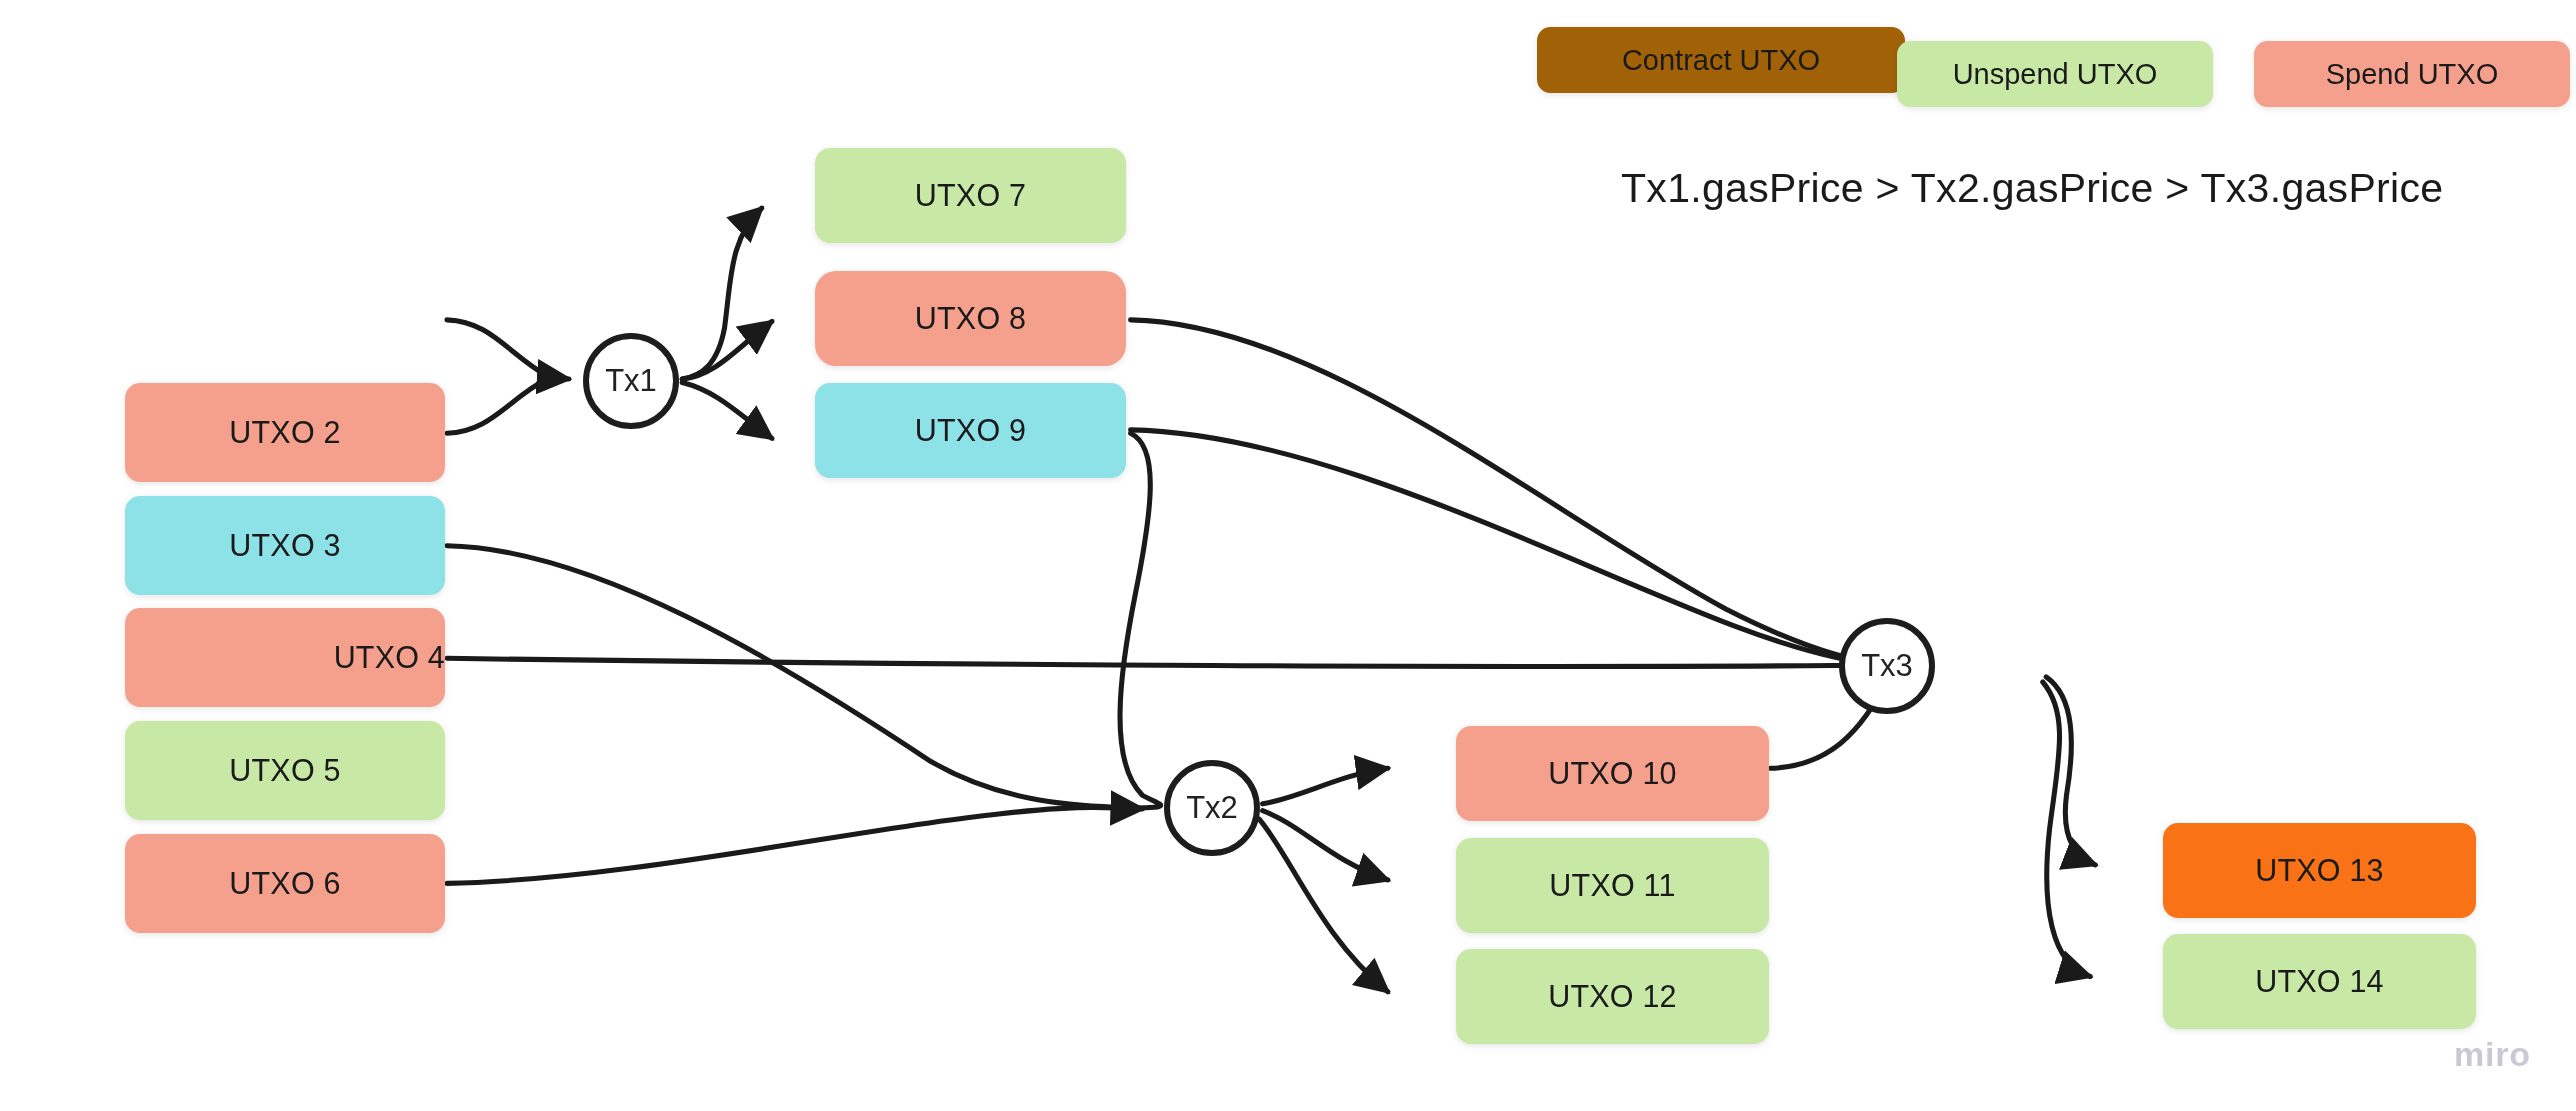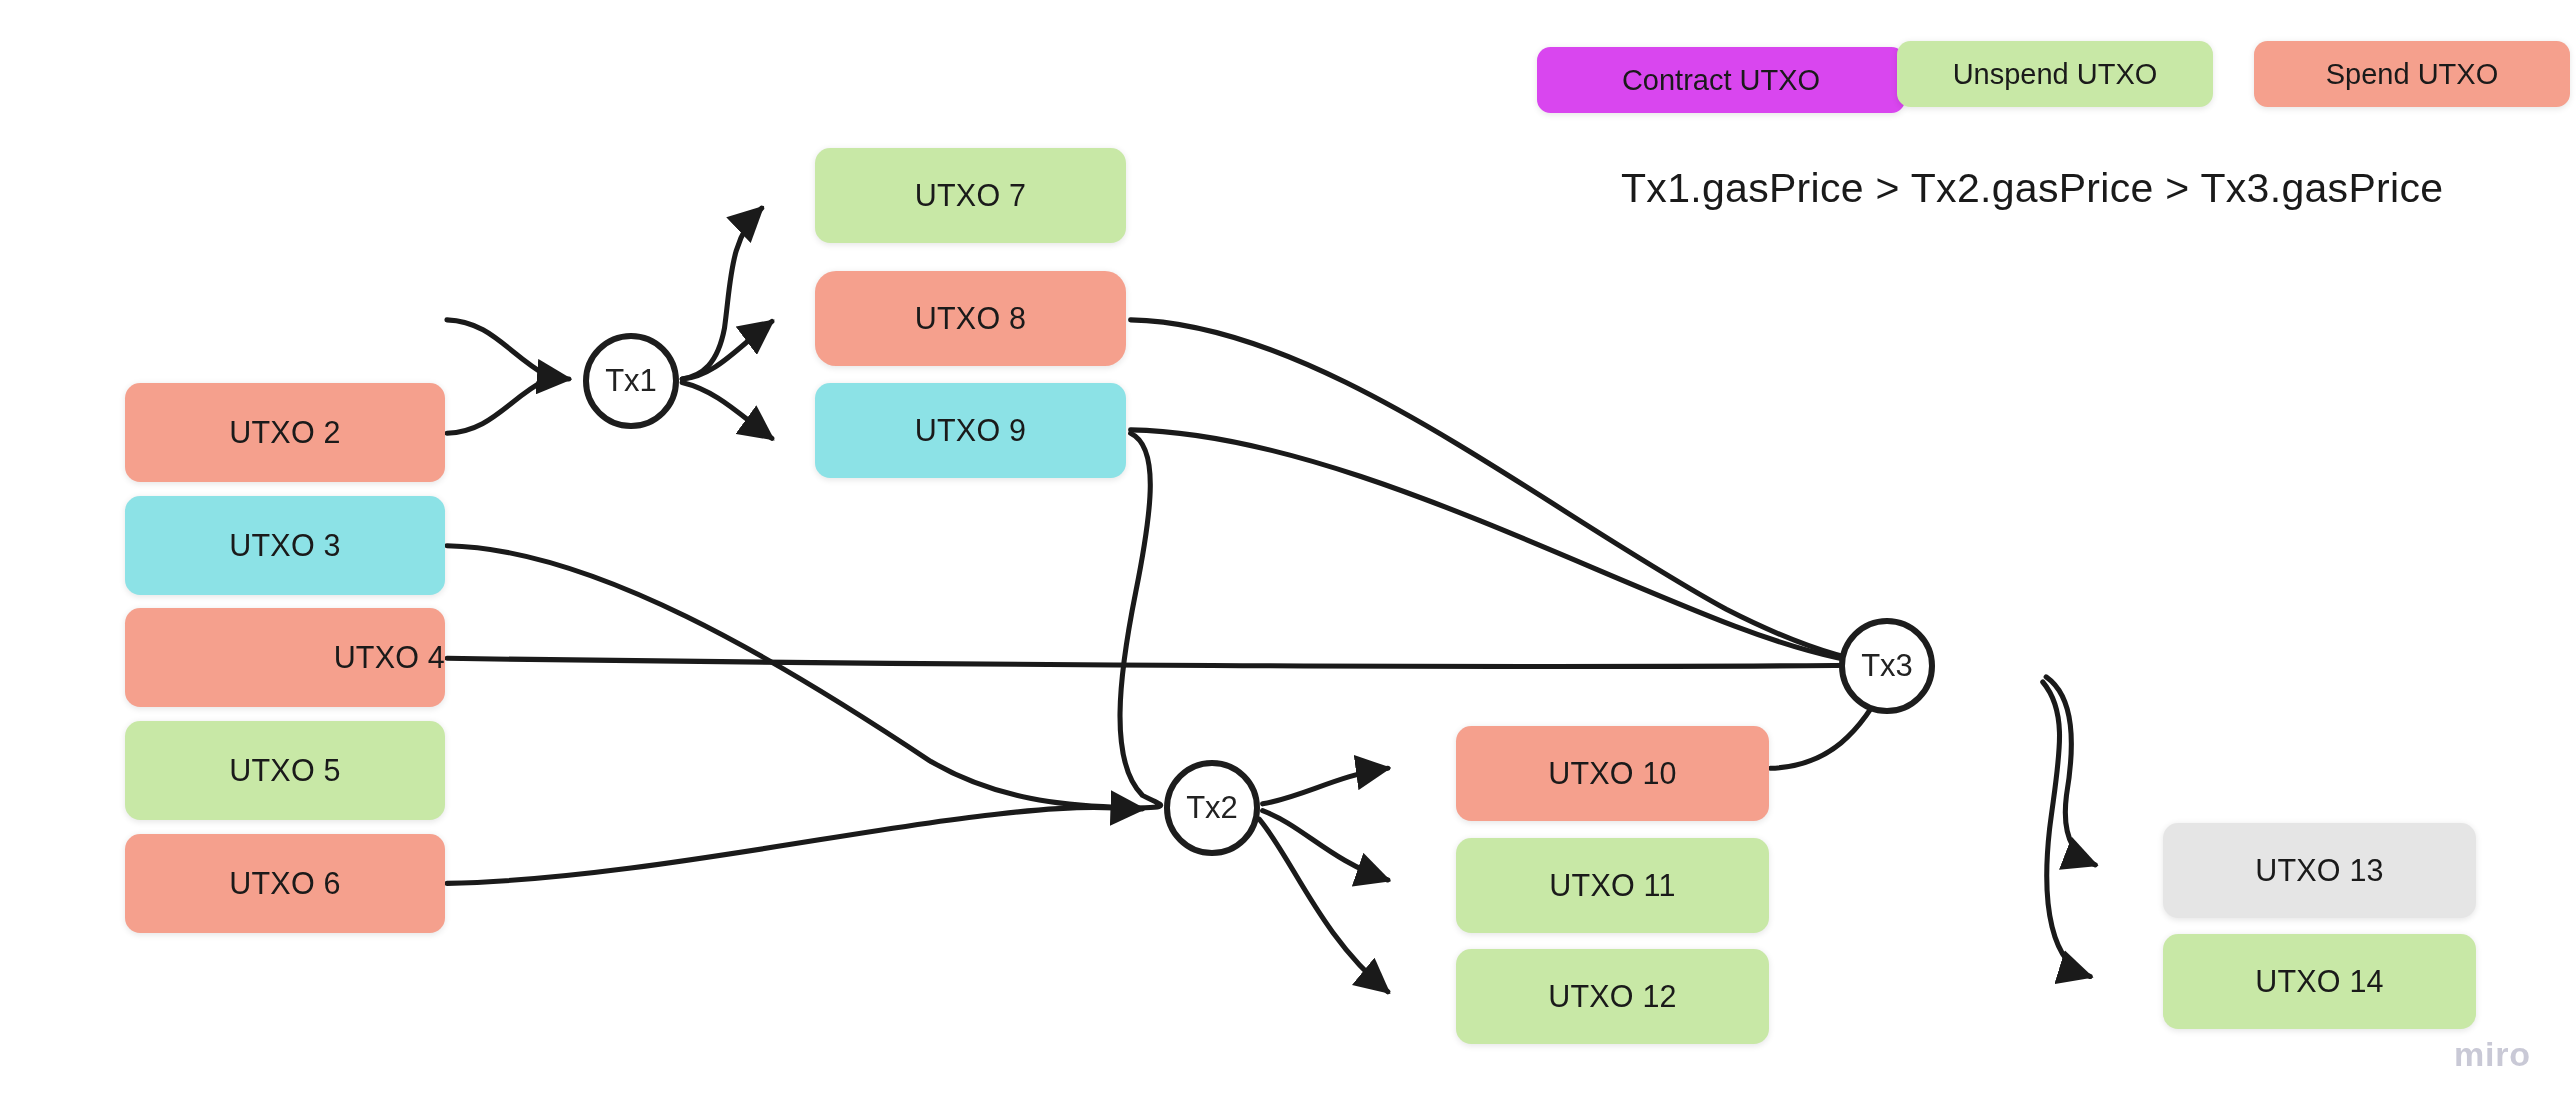--- a/index.html
+++ b/index.html
@@ -130,21 +130,21 @@
 
       <path d="M 1492 950 C 1540 942 1580 916 1640 908" marker-end="url(#arrow)"></path>
       <path d="M 1492 958 C 1540 976 1570 1016 1640 1040" marker-end="url(#arrow)"></path>
       <path d="M 1488 968 C 1528 1016 1560 1106 1640 1172" marker-end="url(#arrow)"></path>
 
       <path d="M 2418 800 C 2452 824 2452 880 2442 940 C 2436 988 2450 1012 2476 1022" marker-end="url(#arrow)"></path>
       <path d="M 2414 806 C 2446 844 2432 900 2422 980 C 2412 1070 2424 1140 2470 1154" marker-end="url(#arrow)"></path>
     </g>
   </svg>
 
-  <div class="legend-box" style="left:1537px; top:47px; width:368px; height:66px; background:#d946ef;">
+  <div class="legend-box" style="left:1537px; top:27px; width:368px; height:66px; background:#a16207;">
     <span>Contract UTXO</span>
   </div>
   <div class="legend-box" style="left:1897px; top:41px; width:316px; height:66px; background:#c8e8a6;">
     <span>Unspend UTXO</span>
   </div>
   <div class="legend-box" style="left:2254px; top:41px; width:316px; height:66px; background:#f5a08d;">
     <span>Spend UTXO</span>
   </div>
 
   <div class="formula" style="left:1621px; top:188px; transform:translateY(-50%);">Tx1.gasPrice &gt; Tx2.gasPrice &gt; Tx3.gasPrice</div>
@@ -178,21 +178,21 @@
   <div class="utxo-box" style="left:1456px; top:726px; width:313px; height:95px; background:#f5a08d;">
     <span>UTXO 10</span>
   </div>
   <div class="utxo-box" style="left:1456px; top:838px; width:313px; height:95px; background:#c8e8a6;">
     <span>UTXO 11</span>
   </div>
   <div class="utxo-box" style="left:1456px; top:949px; width:313px; height:95px; background:#c8e8a6;">
     <span>UTXO 12</span>
   </div>
 
-  <div class="utxo-box" style="left:2163px; top:823px; width:313px; height:95px; background:#e5e5e5;">
+  <div class="utxo-box" style="left:2163px; top:823px; width:313px; height:95px; background:#f97316;">
     <span>UTXO 13</span>
   </div>
   <div class="utxo-box" style="left:2163px; top:934px; width:313px; height:95px; background:#c8e8a6;">
     <span>UTXO 14</span>
   </div>
 
   <div class="tx-node" style="left:583px; top:333px; width:96px; height:96px;">
     <span>Tx1</span>
   </div>
   <div class="tx-node" style="left:1164px; top:760px; width:96px; height:96px;">

